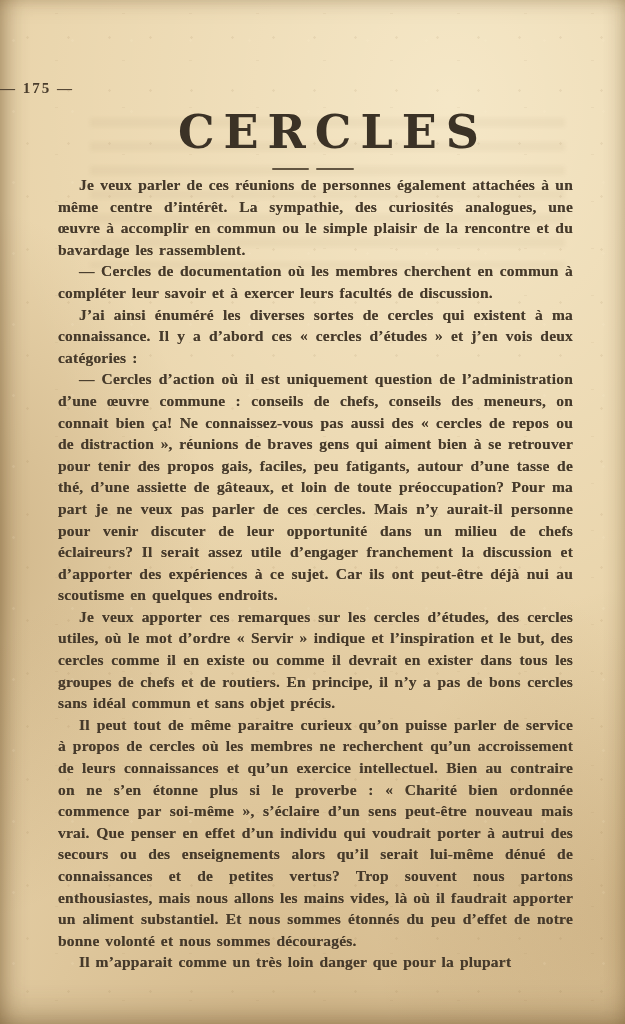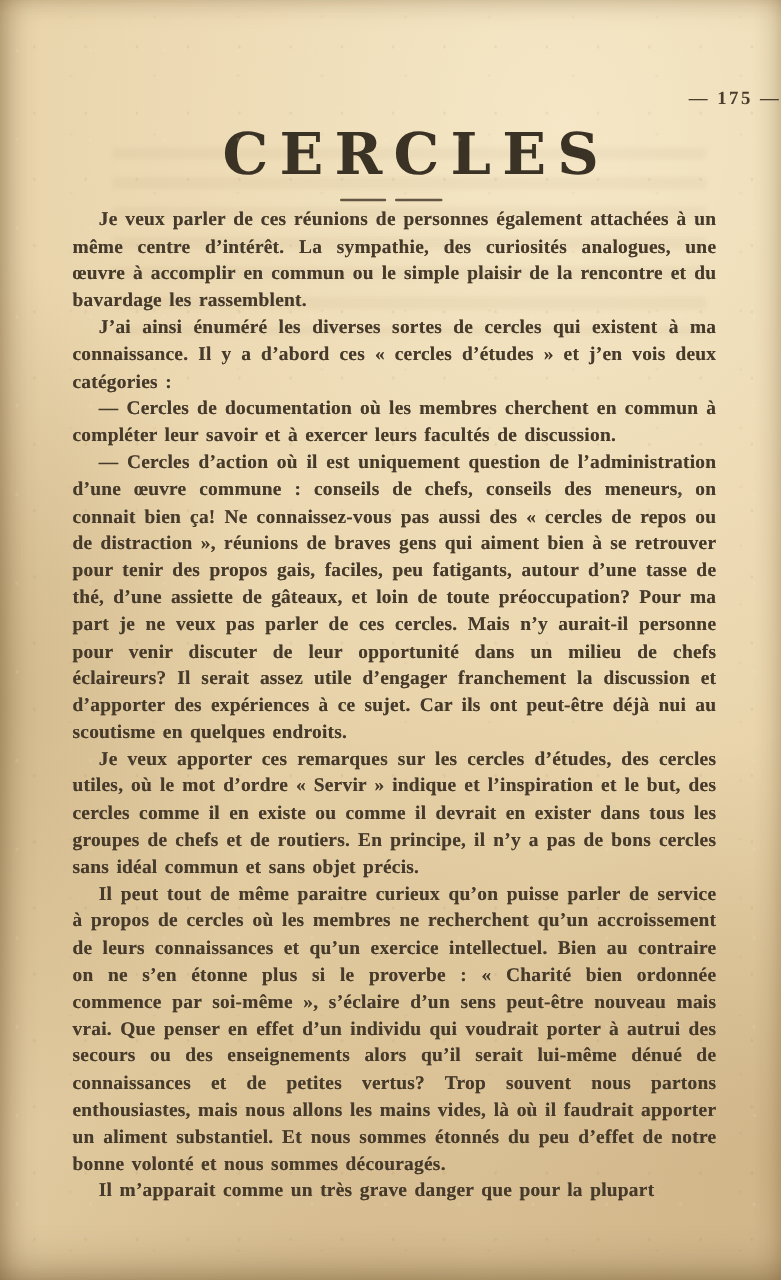--- a/index.html
+++ b/index.html
@@ -35,22 +35,22 @@
   
   .bleed{
     position:absolute;left:90px;right:60px;top:118px;height:150px;
     pointer-events:none;opacity:.55;filter:blur(2px);
     background:
       repeating-linear-gradient(180deg,
         rgba(124,98,58,.10) 0 9px,
         rgba(124,98,58,0) 9px 24px);
   }
   .pageno{
-    position:relative;text-align:right;padding-top:28px;
-    font-size:15px;font-weight:bold;letter-spacing:2px;color:#4a3d2d;margin-top:43px;
+    position:relative;text-align:left;padding-top:80px;
+    font-size:15px;font-weight:bold;letter-spacing:2px;color:#4a3d2d;
   }
   .title{
     position:relative;margin:8px 0 0;text-align:center;
     font-family:"DejaVu Serif","Liberation Serif",serif;
     font-size:46px;font-weight:bold;letter-spacing:9px;
     color:#3b3226;text-indent:9px;padding-left:32px;
   }
   .title-rule{
     position:relative;width:82px;margin:9px auto 0;height:3px;
     display:flex;gap:7px;
@@ -78,21 +78,21 @@
 
     <h1 class="title">CERCLES</h1>
 
     <div class="title-rule">
       <span></span>
       <span></span>
     </div>
 
     <div class="body">
       <p>Je veux parler de ces réunions de personnes également attachées à un même centre d’intérêt. La sympathie, des curiosités analogues, une œuvre à accomplir en commun ou le simple plaisir de la rencontre et du bavardage les rassemblent.</p>
+      <p>— Cercles de documentation où les membres cherchent en commun à compléter leur savoir et à exercer leurs facultés de discussion.</p>
       <p>J’ai ainsi énuméré les diverses sortes de cercles qui existent à ma connaissance. Il y a d’abord ces « cercles d’études » et j’en vois deux catégories :</p>
-      <p>— Cercles de documentation où les membres cherchent en commun à compléter leur savoir et à exercer leurs facultés de discussion.</p>
       <p>— Cercles d’action où il est uniquement question de l’administration d’une œuvre commune : conseils de chefs, conseils des meneurs, on connait bien ça! Ne connaissez-vous pas aussi des « cercles de repos ou de distraction », réunions de braves gens qui aiment bien à se retrouver pour tenir des propos gais, faciles, peu fatigants, autour d’une tasse de thé, d’une assiette de gâteaux, et loin de toute préoccupation? Pour ma part je ne veux pas parler de ces cercles. Mais n’y aurait-il personne pour venir discuter de leur opportunité dans un milieu de chefs éclaireurs? Il serait assez utile d’engager franchement la discussion et d’apporter des expériences à ce sujet. Car ils ont peut-être déjà nui au scoutisme en quelques endroits.</p>
       <p>Je veux apporter ces remarques sur les cercles d’études, des cercles utiles, où le mot d’ordre « Servir » indique et l’inspiration et le but, des cercles comme il en existe ou comme il devrait en exister dans tous les groupes de chefs et de routiers. En principe, il n’y a pas de bons cercles sans idéal commun et sans objet précis.</p>
       <p>Il peut tout de même paraitre curieux qu’on puisse parler de service à propos de cercles où les membres ne recherchent qu’un accroissement de leurs connaissances et qu’un exercice intellectuel. Bien au contraire on ne s’en étonne plus si le proverbe : « Charité bien ordonnée commence par soi-même », s’éclaire d’un sens peut-être nouveau mais vrai. Que penser en effet d’un individu qui voudrait porter à autrui des secours ou des enseignements alors qu’il serait lui-même dénué de connaissances et de petites vertus? Trop souvent nous partons enthousiastes, mais nous allons les mains vides, là où il faudrait apporter un aliment substantiel. Et nous sommes étonnés du peu d’effet de notre bonne volonté et nous sommes découragés.</p>
-      <p>Il m’apparait comme un très grave danger que pour la plupart</p>
+      <p>Il m’apparait comme un très loin danger que pour la plupart</p>
     </div>
   </div>
 </div>
 
 </body></html>

